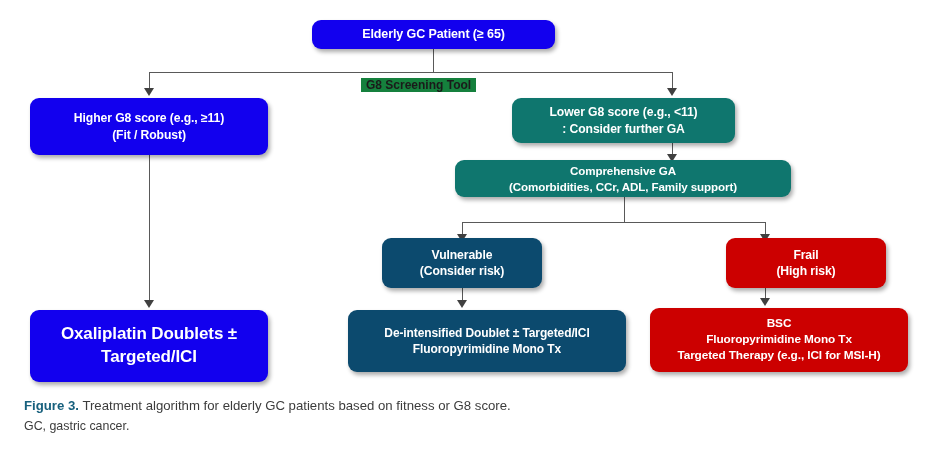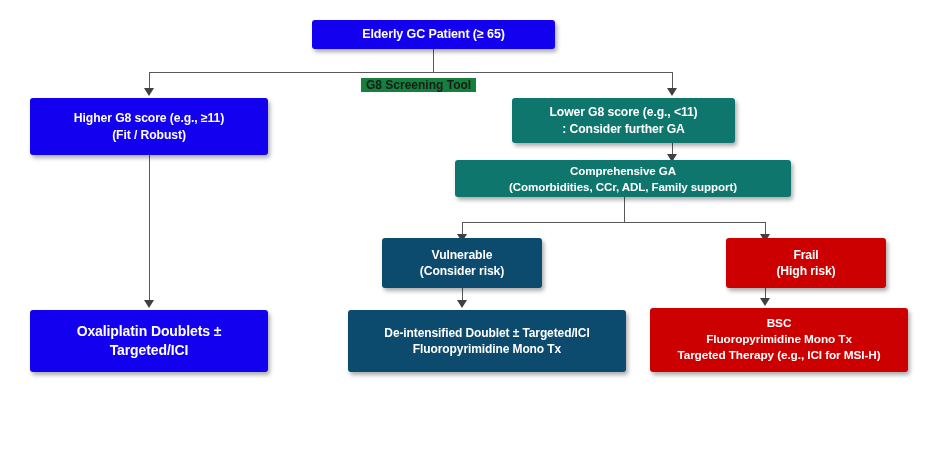--- a/index.html
+++ b/index.html
@@ -15,21 +15,21 @@
   
   .flow{position:absolute;left:0;top:0;width:948px;height:390px;}
 
   .node{
     position:absolute;
     box-sizing:border-box;
     display:flex;
     flex-direction:column;
     align-items:center;
     justify-content:center;
-    border-radius:3px;
+    border-radius:9px;
     color:#ffffff;
     font-weight:bold;
     text-align:center;
     line-height:1.35;
     letter-spacing:-0.1px;
     box-shadow:2px 3px 4px rgba(0,0,0,0.33);
     z-index:3;
   }
   .node .ln{display:block;white-space:nowrap;}
 
@@ -127,32 +127,37 @@
     <div class="node c-purple" style="left:382px;top:238px;width:160px;height:50px;font-size:12.2px;">
       <span class="ln">Vulnerable</span>
       <span class="ln">(Consider risk)</span>
     </div>
 
     <div class="node c-red" style="left:690px;top:238px;width:160px;height:50px;font-size:12.2px;margin-left:36px;">
       <span class="ln">Frail</span>
       <span class="ln">(High risk)</span>
     </div>
 
-    <div class="node c-blue" style="left:30px;top:310px;width:238px;height:62px;font-size:14px;">
+    <div class="node c-blue" style="left:30px;top:310px;width:238px;height:72px;font-size:17px;">
       <span class="ln">Oxaliplatin Doublets ±</span>
       <span class="ln">Targeted/ICI</span>
     </div>
 
     <div class="node c-purple" style="left:348px;top:310px;width:278px;height:62px;font-size:12px;">
       <span class="ln">De-intensified Doublet ± Targeted/ICI</span>
       <span class="ln">Fluoropyrimidine Mono Tx</span>
     </div>
 
     <div class="node c-red" style="left:650px;top:308px;width:258px;height:64px;font-size:11.8px;">
       <span class="ln">BSC</span>
       <span class="ln">Fluoropyrimidine Mono Tx</span>
       <span class="ln">Targeted Therapy (e.g., ICI for MSI-H)</span>
     </div>
 
   </div>
 
+  <div class="caption">
+    <span class="figno">Figure 3.</span>
+    <span>Treatment algorithm for elderly GC patients based on fitness or G8 score.</span>
+    <span class="abbr">GC, gastric cancer.</span>
+  </div>
 
 </div>
 
 </body></html>

